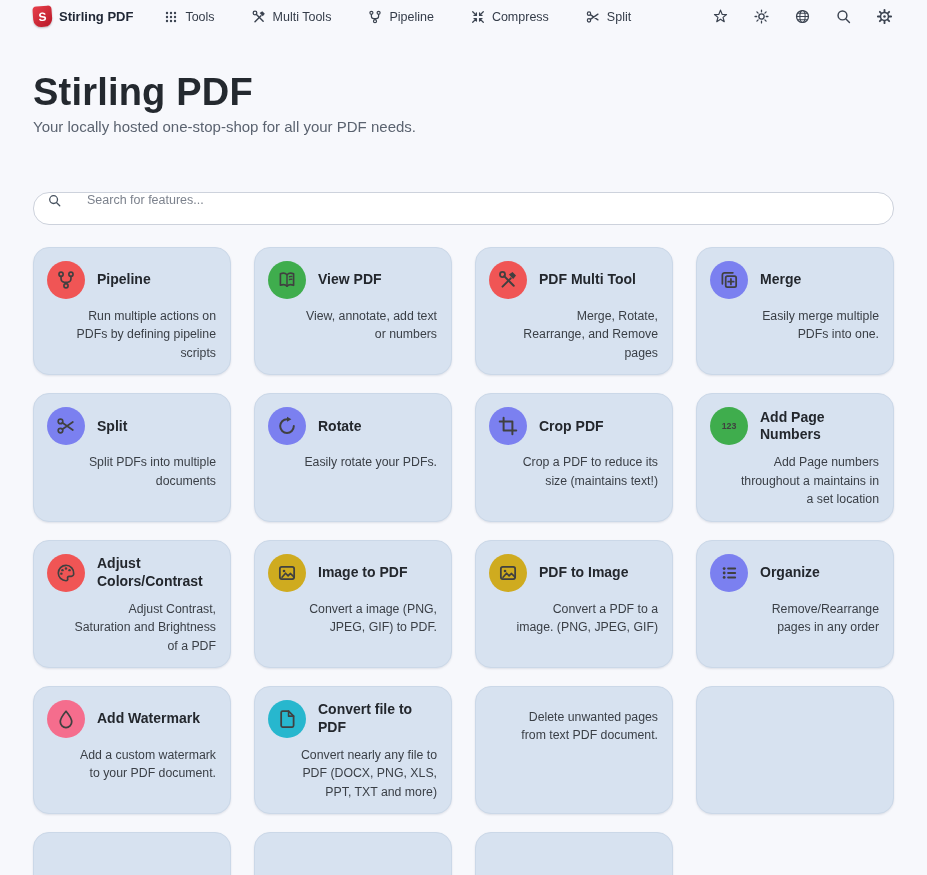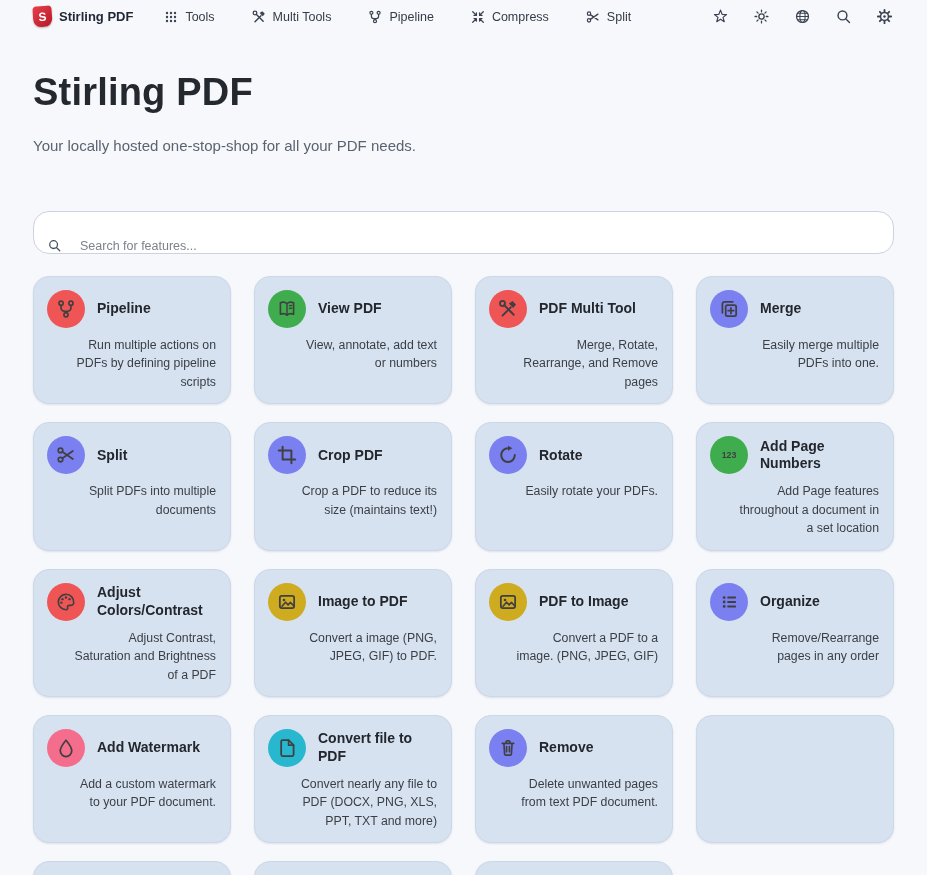--- a/index.html
+++ b/index.html
@@ -46,34 +46,34 @@
   
   .main { padding: 0 33px; }
   .page-title {
     margin-top: 38px;
     font-size: 38px;
     font-weight: 600;
     color: #24292f;
     letter-spacing: .2px;
   }
   .page-subtitle {
-    margin-top: 23px;
+    margin-top: 4px;
     font-size: 15px;
     color: #5b6370;
   }
   
   .search-bar {
     margin-top: 57px;
-    height: 43px;
+    height: 33px;
     background: #ffffff;
     border: 1px solid #cdd2dc;
     border-radius: 16px;
-    display: flex; align-items: flex-end;
+    display: flex; align-items: flex-start;
     padding: 0 14px 0 13px;
-    gap: 18px;
+    gap: 25px;
   }
   .search-bar .s-icon { width: 15px; height: 15px; color: #45505e; flex: 0 0 auto; display: inline-flex; }
   .search-bar .s-icon svg { width: 100%; height: 100%; }
   .search-bar input {
     border: none; outline: none; background: transparent;
     font-family: "Liberation Sans", sans-serif;
     font-size: 12.5px; color: #333; flex: 1;
   }
   .search-bar input::placeholder { color: #7c828d; }
   
@@ -297,49 +297,49 @@
             </svg>
           </span>
        <span class="card-title">Split</span>
      </div>
      <div class="card-desc">Split PDFs into multiple documents</div>
       </div>
       <div class="card">
         <div class="card-head">
        <span class="icon-badge" style="background:#7b80f0">
             <svg viewBox="0 0 20 20">
-              <path d="M6 2.5 V14 H17.5 M2.5 6 H14 V17.5" stroke="currentColor" fill="none" stroke-linecap="round" stroke-linejoin="round" stroke-width="1.8"></path>
-            </svg>
-          </span>
-       <span class="card-title">Crop PDF</span>
-     </div>
-     <div class="card-desc">Crop a PDF to reduce its size (maintains text!)</div>
-      </div>
-      <div class="card">
-        <div class="card-head">
-       <span class="icon-badge" style="background:#7b80f0">
-            <svg viewBox="0 0 20 20">
               <path d="M10 3.9 A6.2 6.2 0 1 0 16.2 10.1" stroke="currentColor" fill="none" stroke-linecap="round" stroke-linejoin="round" stroke-width="1.8"></path>
       <path d="M10 1.6 L14 3.9 L10 6.2 Z" fill="currentColor"></path>
             </svg>
           </span>
        <span class="card-title">Rotate</span>
      </div>
      <div class="card-desc">Easily rotate your PDFs.</div>
       </div>
       <div class="card">
         <div class="card-head">
+       <span class="icon-badge" style="background:#7b80f0">
+            <svg viewBox="0 0 20 20">
+              <path d="M6 2.5 V14 H17.5 M2.5 6 H14 V17.5" stroke="currentColor" fill="none" stroke-linecap="round" stroke-linejoin="round" stroke-width="1.8"></path>
+            </svg>
+          </span>
+       <span class="card-title">Crop PDF</span>
+     </div>
+     <div class="card-desc">Crop a PDF to reduce its size (maintains text!)</div>
+      </div>
+      <div class="card">
+        <div class="card-head">
        <span class="icon-badge" style="background:#3fad4d">
             <svg viewBox="0 0 20 20">
               <text x="10" y="13" text-anchor="middle" font-size="8" font-weight="bold" fill="currentColor">123</text>
             </svg>
           </span>
        <span class="card-title">Add Page Numbers</span>
      </div>
-     <div class="card-desc">Add Page features throughout a document in a set location</div>
+     <div class="card-desc">Add Page numbers throughout a maintains in a set location</div>
       </div>
       <div class="card">
         <div class="card-head">
        <span class="icon-badge" style="background:#f05555">
             <svg viewBox="0 0 20 20">
               <path d="M10 3 a7 7 0 1 0 0 14 c1.2 0 1.8 -0.9 1.5 -1.8 c-0.4 -1.2 0.2 -2.2 1.5 -2.2 h1.8 a2.2 2.2 0 0 0 2.2 -2.3 A7 7 0 0 0 10 3 Z" stroke="currentColor" fill="none" stroke-linecap="round" stroke-linejoin="round" stroke-width="1.5"></path>
       <circle cx="6.8" cy="7.4" r="1.1" fill="currentColor"></circle>
               <circle cx="10" cy="5.9" r="1.1" fill="currentColor"></circle>
       <circle cx="13.2" cy="7.4" r="1.1" fill="currentColor"></circle>
               <circle cx="5.8" cy="10.6" r="1.1" fill="currentColor"></circle>
@@ -406,30 +406,20 @@
             <svg viewBox="0 0 20 20">
               <path d="M6 2.8 H11.4 L16 7.4 V16 a1.3 1.3 0 0 1 -1.3 1.3 H6 A1.3 1.3 0 0 1 4.7 16 V4.1 A1.3 1.3 0 0 1 6 2.8 Z" stroke="currentColor" fill="none" stroke-linecap="round" stroke-linejoin="round" stroke-width="1.6"></path>
       <path d="M11.4 2.8 V7.4 H16" stroke="currentColor" fill="none" stroke-linecap="round" stroke-linejoin="round" stroke-width="1.4"></path>
             </svg>
           </span>
        <span class="card-title">Convert file to PDF</span>
      </div>
      <div class="card-desc">Convert nearly any file to PDF (DOCX, PNG, XLS, PPT, TXT and more)</div>
       </div>
       <div class="card">
-        <div class="card-head">
-       <span class="icon-badge" style="background:#7b80f0">
-            <svg viewBox="0 0 20 20">
-              <path d="M4.8 5.8 H15.2 M8.3 5.8 V4.4 a0.9 0.9 0 0 1 0.9 -0.9 h1.6 a0.9 0.9 0 0 1 0.9 0.9 V5.8
-      M6.3 5.8 l0.6 9.6 a1.2 1.2 0 0 0 1.2 1.1 h3.8 a1.2 1.2 0 0 0 1.2 -1.1 l0.6 -9.6
-      M8.7 8.6 V13.5 M11.3 8.6 V13.5" stroke="currentColor" fill="none" stroke-linecap="round" stroke-linejoin="round" stroke-width="1.5"></path>
-            </svg>
-          </span>
-       <span class="card-title">Remove</span>
-     </div>
      <div class="card-desc">Delete unwanted pages from text PDF document.</div>
       </div>
       <div class="card">
      </div>
       <div class="card">
      </div>
       <div class="card">
      </div>
       <div class="card">
      </div>

